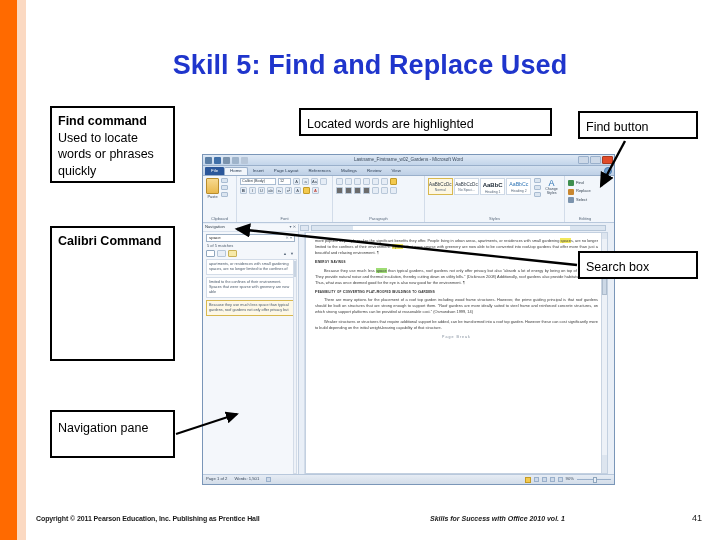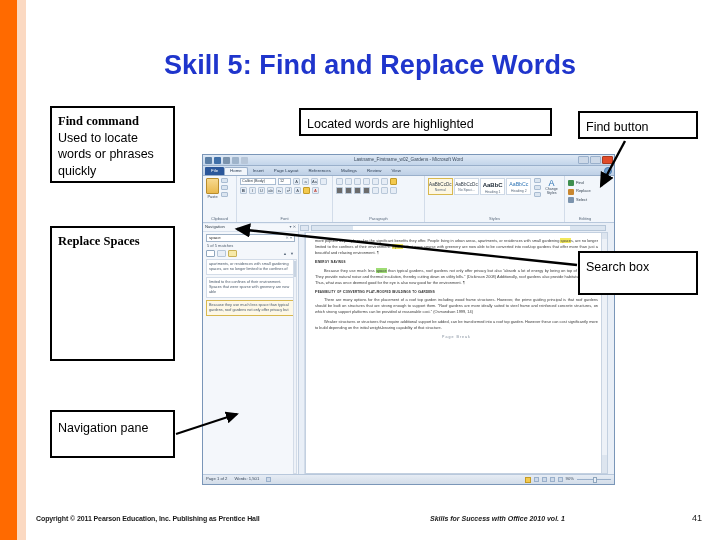--- a/index.html
+++ b/index.html
@@ -21,28 +21,28 @@
     text-align:center; font-size:27px; font-weight:bold;
     color:#1F35CC; letter-spacing:0.1px; white-space:nowrap;
   }
 
   
   .callout {
     position:absolute; border:2px solid #000; background:#fff;
     font-size:12.5px; color:#000; line-height:1.33;
     padding:5px 6px 6px 6px;
   }
-  .callout b { font-weight:bold;font-family:Liberation Serif, serif; }
+  .callout b { font-weight:bold; }
 
   #cal-find     { left:50px;  top:106px; width:125px; height:77px; }
   #cal-replace  { left:50px;  top:226px; width:125px; height:135px; }
   #cal-nav      { left:50px;  top:410px; width:125px; height:48px; padding-top:8px; }
   #cal-located  { left:299px; top:108px; width:253px; height:28px; padding-top:6px; }
   #cal-findbtn  { left:578px; top:111px; width:120px; height:28px; padding-top:6px; }
-  #cal-search   { left:578px; top:251px; width:120px; height:44px; padding-top:6px; }
+  #cal-search   { left:578px; top:251px; width:120px; height:28px; padding-top:6px; }
 
   
   #connectors { position:absolute; left:0; top:0; width:720px; height:540px; pointer-events:none; }
 
   
   #word {
     position:absolute; left:202px; top:154px; width:413px; height:331px;
     background:#E9EFF7; border:1px solid #7A96B8; overflow:hidden;
     font-size:4.2px; color:#2a2a2a; line-height:1.1;
   }
@@ -186,21 +186,21 @@
   .footer-page  { position:absolute; right:18px; bottom:17px; font-size:9px; color:#1a1a1a; }
 </style>
 </head>
 <body>
 
 <div id="slide">
 
   <div class="bar-orange"></div>
   <div class="bar-peach"></div>
 
-  <div class="slide-title">Skill 5: Find and Replace Words</div>
+  <div class="slide-title">Skill 5: Find and Replace Used</div>
 
   <div id="word">
 
     <div class="w-titlebar">
       <div class="w-qat">
         <div class="qbtn qb1"></div>
         <div class="qbtn qb2"></div>
         <div class="qbtn qb3"></div>
         <div class="qbtn qb4"></div>
         <div class="qbtn qb5"></div>
@@ -427,21 +427,21 @@
       </span>
     </div>
   </div>
 
   <div class="callout" id="cal-find">
     <b>Find command</b><br>
     <span>Used to locate words or phrases quickly</span>
   </div>
 
   <div class="callout" id="cal-replace">
-    <b>Replace Spaces</b><br>
+    <b>Calibri Command</b><br>
   </div>
 
   <div class="callout" id="cal-nav">
     <span>Navigation pane</span>
   </div>
 
   <div class="callout" id="cal-findbtn">
     <span>Find button</span>
   </div>
 

